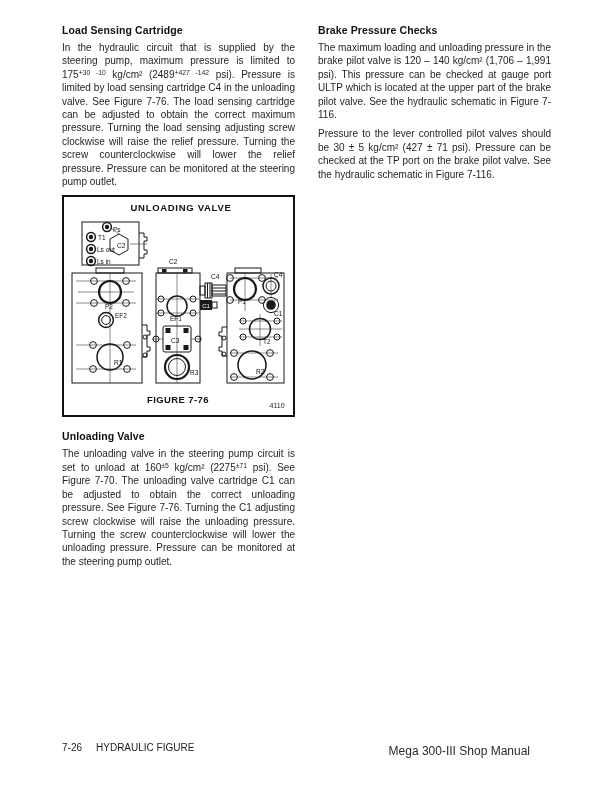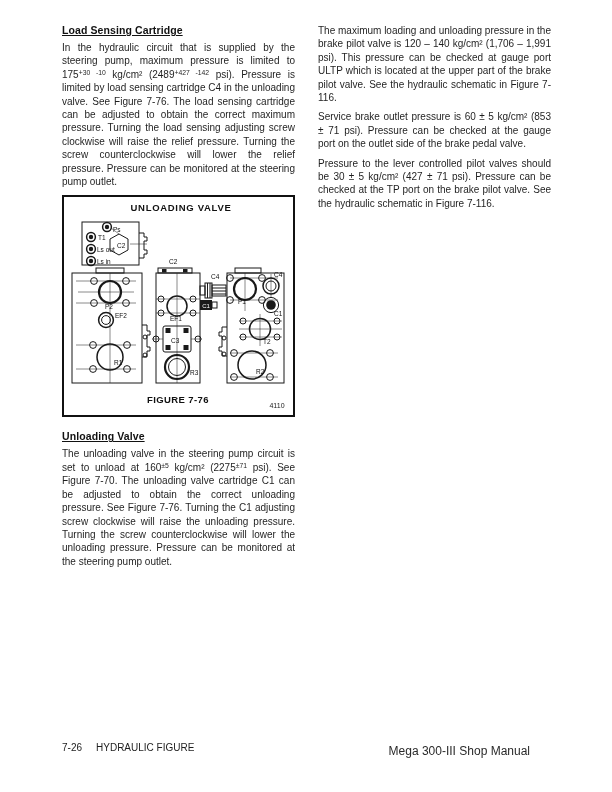--- a/index.html
+++ b/index.html
@@ -7,21 +7,20 @@
     position:relative; width:612px; height:792px; background:#ffffff;
     font-family:"Liberation Sans", sans-serif; color:#1d1d1d; overflow:hidden;
     margin:0 auto;
   }
   .col { position:absolute; top:24px; width:233px; }
   .col.left  { left:62px; }
   .col.right { left:318px; }
   h3.sec-head {
     margin:0 0 5px 0; font-size:10.5px; font-weight:bold; color:#111;
     letter-spacing:0.1px;
-    text-decoration:underline;
   }
   p.body {
     margin:0 0 6px 0; font-size:10px; line-height:13.4px; text-align:justify;
     color:#1f1f1f;
   }
   p.body sup { font-size:6.8px; line-height:0; vertical-align:3.2px; }
   .figure-frame {
     margin-top:7px; margin-bottom:13px; border:2px solid #111;
     width:229px; height:218px; position:relative; background:#fff;
   }
@@ -205,22 +204,22 @@
         <text class="fig-caption" x="114" y="206">FIGURE 7-76</text>
         <text class="fig-ref" x="213" y="211">4110</text>
       </svg>
     </div>
 
     <h3 class="sec-head">Unloading Valve</h3>
     <p class="body"><span>The unloading valve in the steering pump circuit is set to unload at 160</span><sup>±5</sup><span> kg/cm² (2275</span><sup>±71</sup><span> psi). See Figure 7-70. The unloading valve cartridge C1 can be adjusted to obtain the correct unloading pressure. See Figure 7-76. Turning the C1 adjusting screw clockwise will raise the unloading pressure. Turning the screw counterclockwise will lower the unloading pressure. Pressure can be monitored at the steering pump outlet.</span></p>
   </div>
 
   <div class="col right">
+    <h3 class="sec-head">Brake Pressure Checks</h3>
     <p class="body"><span>The maximum loading and unloading pressure in the brake pilot valve is 120 – 140 kg/cm² (1,706 – 1,991 psi). This pressure can be checked at gauge port ULTP which is located at the upper part of the brake pilot valve. See the hydraulic schematic in Figure 7-116.</span></p>
-    <p class="body"><span>Service brake outlet pressure is 60 ± 5 kg/cm² (853 ± 71 psi). Pressure can be checked at the gauge port on the outlet side of the brake pedal valve.</span></p>
     <p class="body"><span>Pressure to the lever controlled pilot valves should be 30 ± 5 kg/cm² (427 ± 71 psi). Pressure can be checked at the TP port on the brake pilot valve. See the hydraulic schematic in Figure 7-116.</span></p>
   </div>
 
   <div class="footer-left">
     <span>7-26</span><span class="gap"></span><span>HYDRAULIC FIGURE</span>
   </div>
   <div class="footer-right">Mega 300-III Shop Manual</div>
 
 </div>
 

